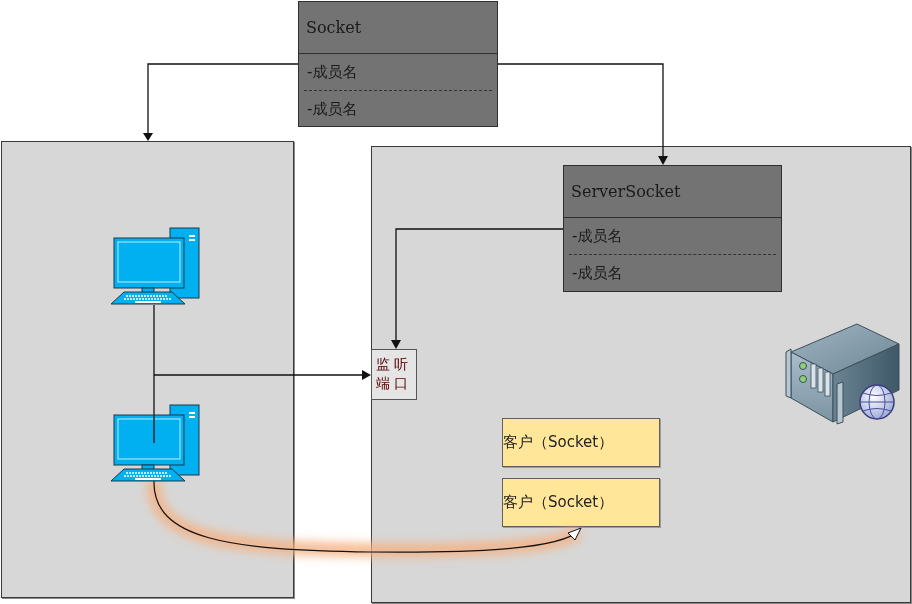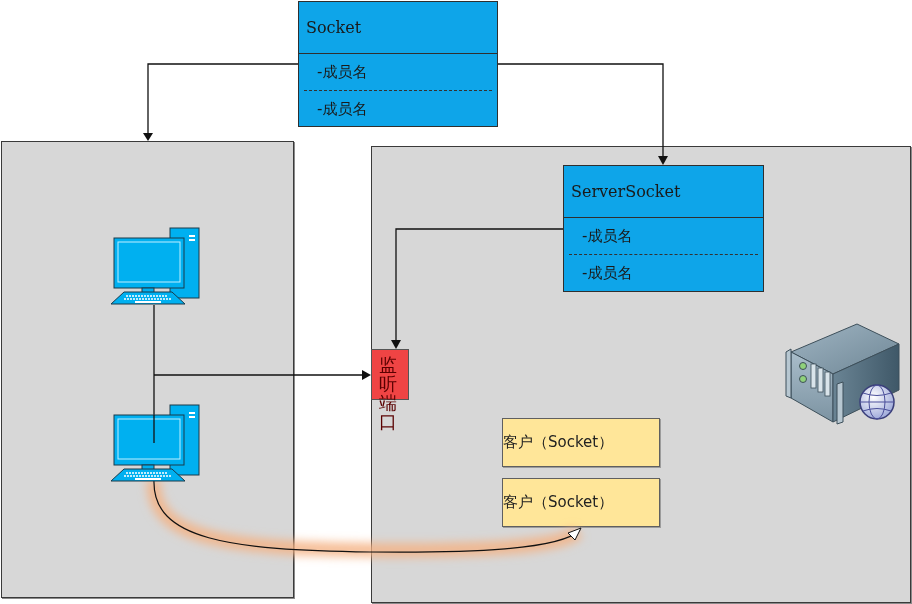--- a/index.html
+++ b/index.html
@@ -7,37 +7,37 @@
       width: 912px; height: 604px; position: relative; overflow: hidden;
       background: #ffffff;
       font-family: "DejaVu Sans Mono", "Liberation Mono", monospace;
     }
     .panel {
       position: absolute; background: #d7d7d7;
       border: 1px solid #3a3a3a; box-shadow: 1px 1px 0 #8a8a8a;
       box-sizing: border-box;
     }
     .class-box {
-      position: absolute; background: #0ea5e9; border: 1px solid #2f2f2f;
+      position: absolute; background: #737373; border: 1px solid #2f2f2f;
       box-sizing: border-box; color: #1a1a1a;
     }
     .class-box .title {
       height: 52px; line-height: 52px; padding-left: 7px; font-size: 16px;
       border-bottom: 1px solid #2f2f2f; box-sizing: border-box;
       font-family: "DejaVu Serif", "Liberation Serif", serif;
     }
     .class-box .member {
-      height: 36px; line-height: 36px; padding-left: 18px; font-size: 15px;
+      height: 36px; line-height: 36px; padding-left: 8px; font-size: 15px;
       font-family: "DejaVu Sans", "Liberation Sans", sans-serif;
     }
     .class-box .sep { margin: 0 5px; border-top: 1px dashed #333; height: 0; }
     .port {
-      position: absolute; left: 371px; top: 349px; width: 38px; height: 51px;
-      background: #ef4444; border: 1px solid #555; box-sizing: border-box;
-      color: #5a0000; font-size: 18px; line-height: 19px; text-align: center;
+      position: absolute; left: 371px; top: 349px; width: 46px; height: 51px;
+      background: #e5e5e5; border: 1px solid #555; box-sizing: border-box;
+      color: #5a0000; font-size: 14px; line-height: 19px; text-align: center;
       padding-top: 5px; font-family: "DejaVu Sans", "Liberation Sans", sans-serif;
       letter-spacing: 4px;
     }
     .client {
       position: absolute; left: 502px; width: 158px; height: 49px;
       background: #ffe699; border: 1px solid #5f5f5f; box-sizing: border-box;
       box-shadow: 1px 1px 0 #9c9c9c;
       line-height: 47px; font-size: 15px; color: #222;
       font-family: "DejaVu Sans", "Liberation Sans", sans-serif;
     }
@@ -51,21 +51,21 @@
 
 <div class="panel" style="left:371px; top:146px; width:540px; height:457px;"></div>
 
 <div class="class-box" style="left:298px; top:1px; width:200px; height:126px;">
   <div class="title">Socket</div>
   <div class="member">-成员名</div>
   <div class="sep"></div>
   <div class="member">-成员名</div>
 </div>
 
-<div class="class-box" style="left:563px; top:165px; width:201px; height:127px;">
+<div class="class-box" style="left:563px; top:165px; width:219px; height:127px;">
   <div class="title">ServerSocket</div>
   <div class="member">-成员名</div>
   <div class="sep"></div>
   <div class="member">-成员名</div>
 </div>
 
 <div class="port">
   <div>监听</div>
   <div>端口</div>
 </div>

